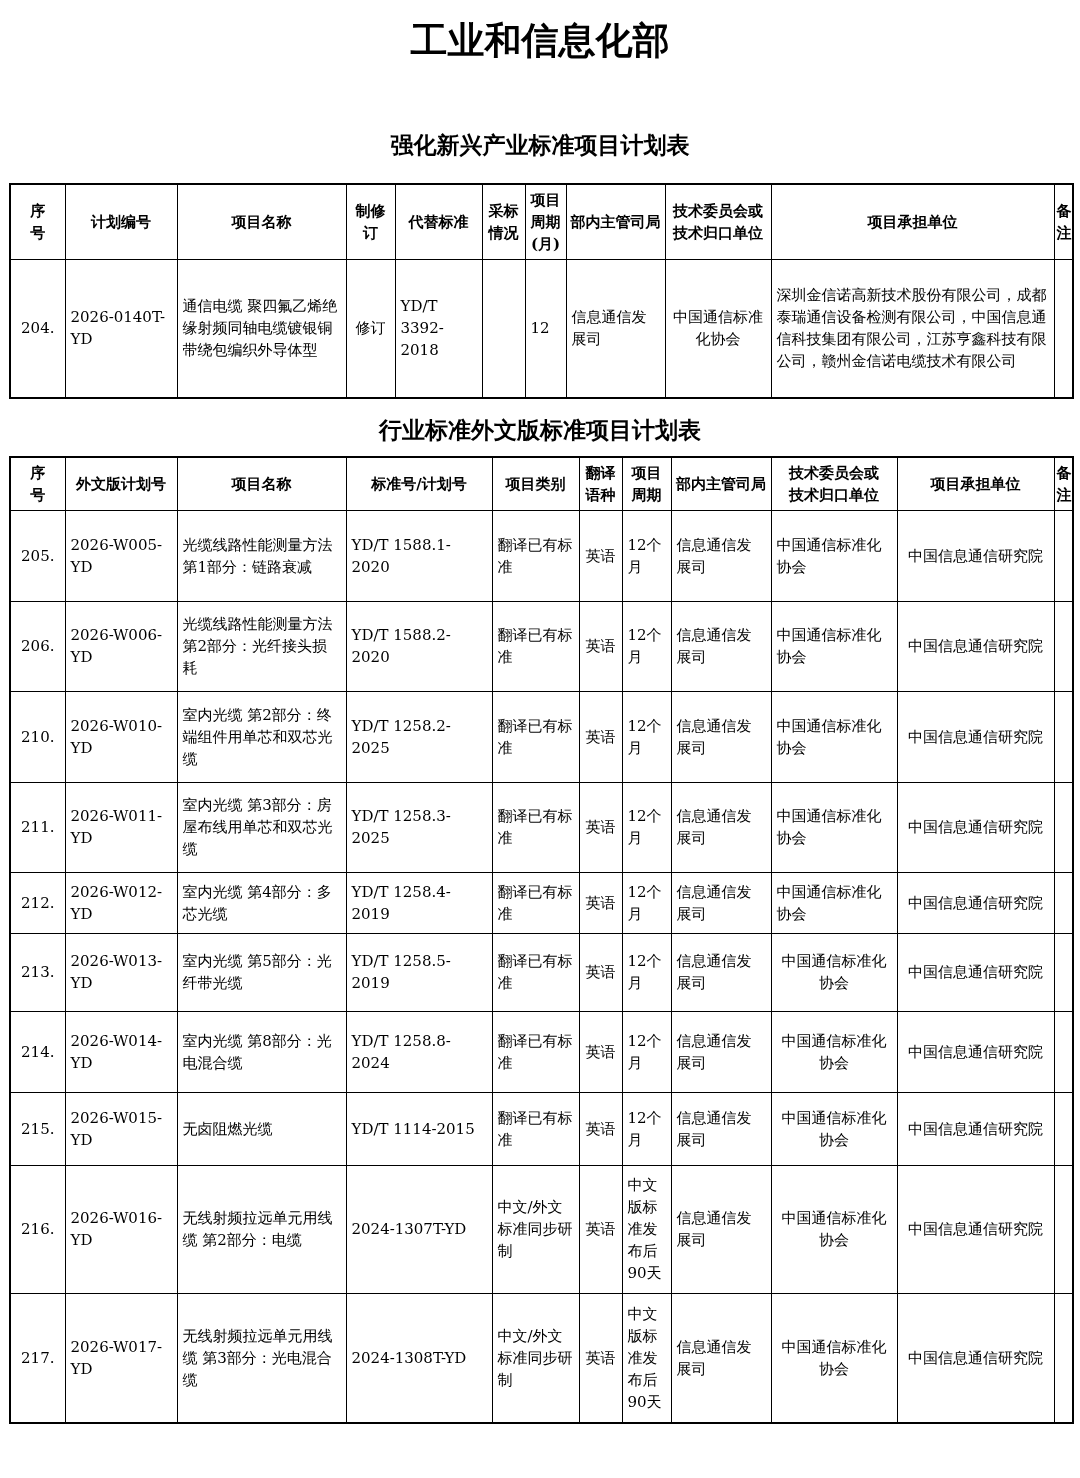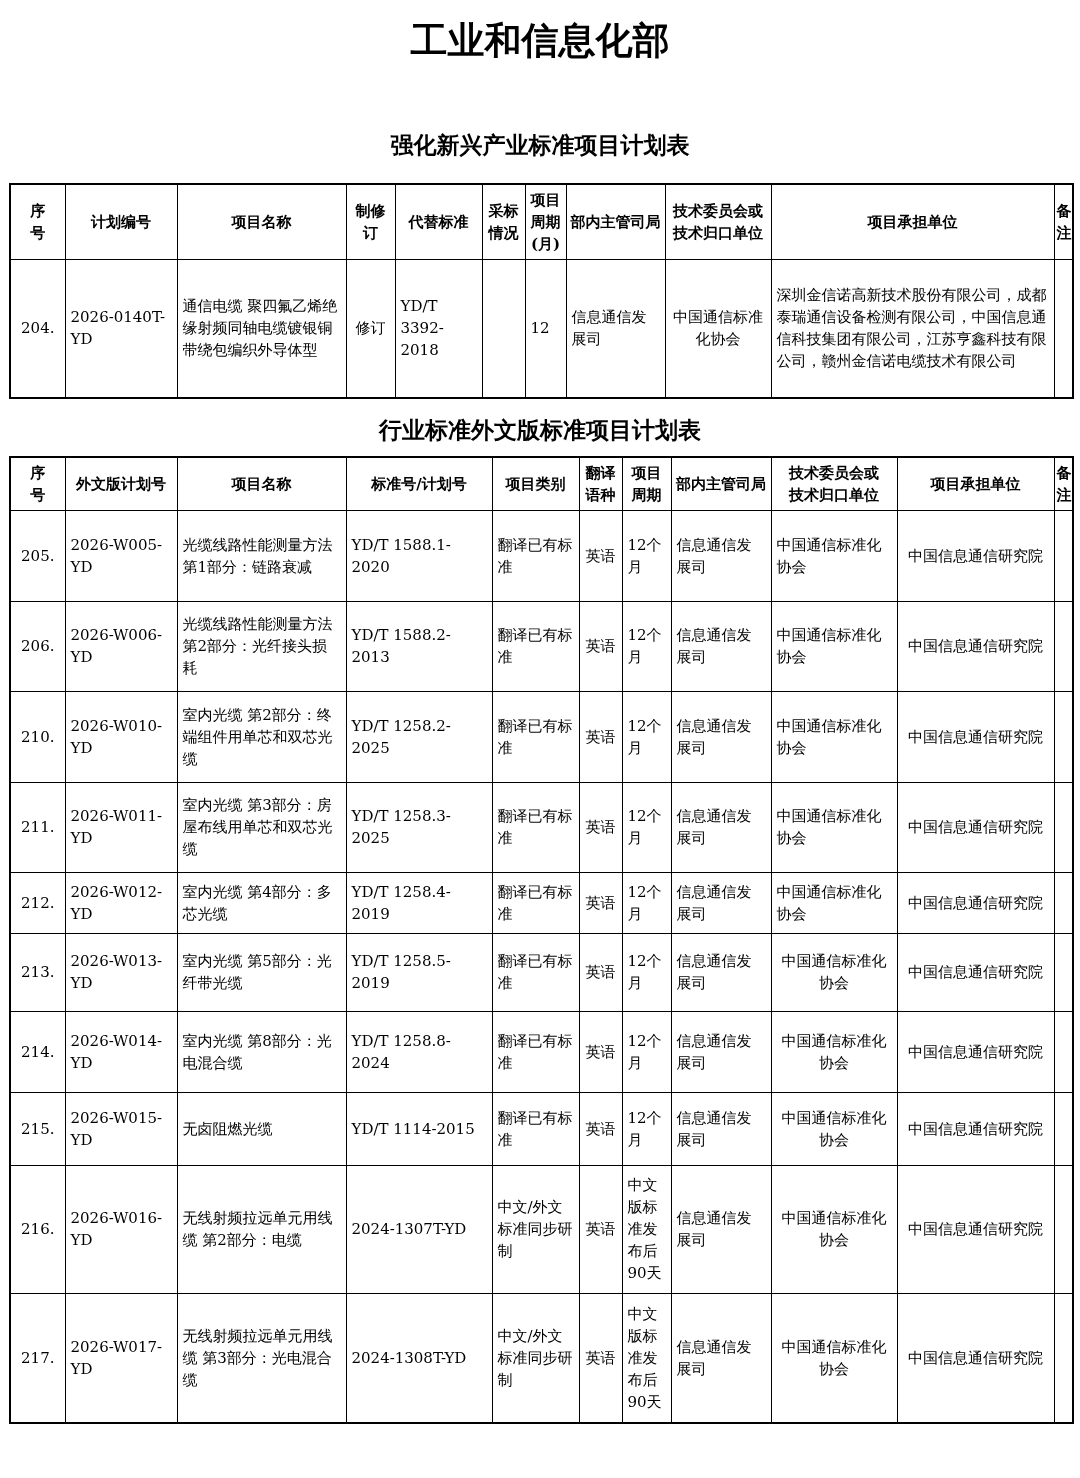--- a/index.html
+++ b/index.html
@@ -149,21 +149,21 @@
           <td class="al-left">12个月</td>
           <td class="al-left">信息通信发展司</td>
           <td class="al-left">中国通信标准化协会</td>
           <td class="al-center">中国信息通信研究院</td>
           <td class="al-center"></td>
         </tr>
         <tr style="height: 90px;">
           <td class="al-center">206.</td>
           <td class="al-left">2026-W006-YD</td>
           <td class="al-left">光缆线路性能测量方法 第2部分：光纤接头损耗</td>
-          <td class="al-left">YD/T 1588.2-2013</td>
+          <td class="al-left">YD/T 1588.2-2020</td>
           <td class="al-left">翻译已有标准</td>
           <td class="al-center">英语</td>
           <td class="al-left">12个月</td>
           <td class="al-left">信息通信发展司</td>
           <td class="al-left">中国通信标准化协会</td>
           <td class="al-center">中国信息通信研究院</td>
           <td class="al-center"></td>
         </tr>
         <tr style="height: 91px;">
           <td class="al-center">210.</td>

